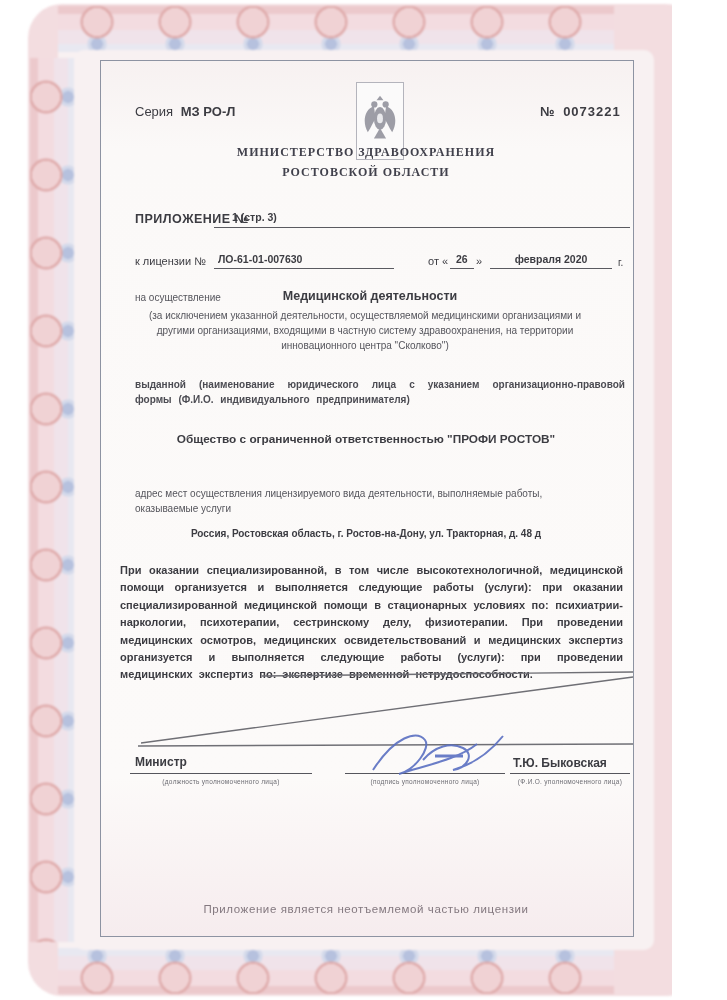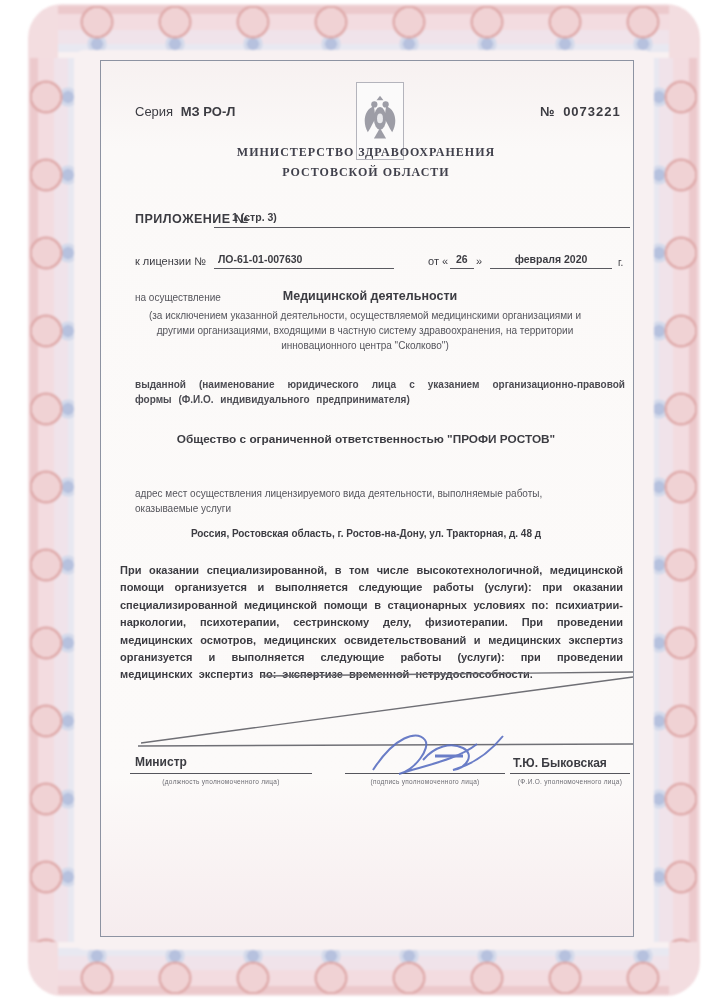--- a/index.html
+++ b/index.html
@@ -1,16 +1,16 @@
 <!DOCTYPE html>
 <html><head>
 <meta charset="utf-8">
 <style>
   html,body{margin:0;padding:0;background:#ffffff;}
-  .page{position:relative;width:727px;height:1000px;background:#ffffff;overflow:hidden;
+  .page{position:relative;width:672px;height:1000px;background:#ffffff;overflow:hidden;
         font-family:"Liberation Sans", sans-serif;color:#3c3c42;}
 
   
   .border-art{position:absolute;inset:0;filter:blur(1.1px);}
   .band{position:absolute;left:28px;top:4px;width:672px;height:992px;border-radius:34px;
         background:#f3dde0;}
   .band-inner{position:absolute;left:74px;top:50px;width:580px;height:900px;border-radius:10px;
         background:#f8f1f2;}
   .strip{position:absolute;background-repeat:repeat-x;}
   .strip.top{left:58px;right:58px;top:6px;height:54px;
@@ -159,15 +159,16 @@
         <path d="M8 44 C30 10 52 4 60 14 C66 22 50 44 34 48 C58 40 92 34 112 18"></path>
         <path d="M58 34 C70 20 86 16 98 22 C110 28 102 42 88 44 C102 40 122 30 138 10"></path>
         <path d="M70 30 l28 0" stroke-width="3"></path>
       </g>
     </svg>
 
     <div class="abs b" style="left:513px;top:756px;font-size:12px;">Т.Ю. Быковская</div>
     <div class="sigline" style="left:510px;top:773px;width:120px;"></div>
     <div class="abs cap" style="left:510px;top:778px;width:120px;">(Ф.И.О. уполномоченного лица)</div>
 
+    <div class="abs footer-note">Приложение является неотъемлемой частью лицензии</div>
 
   </div>
 </div>
 
 </body></html>

